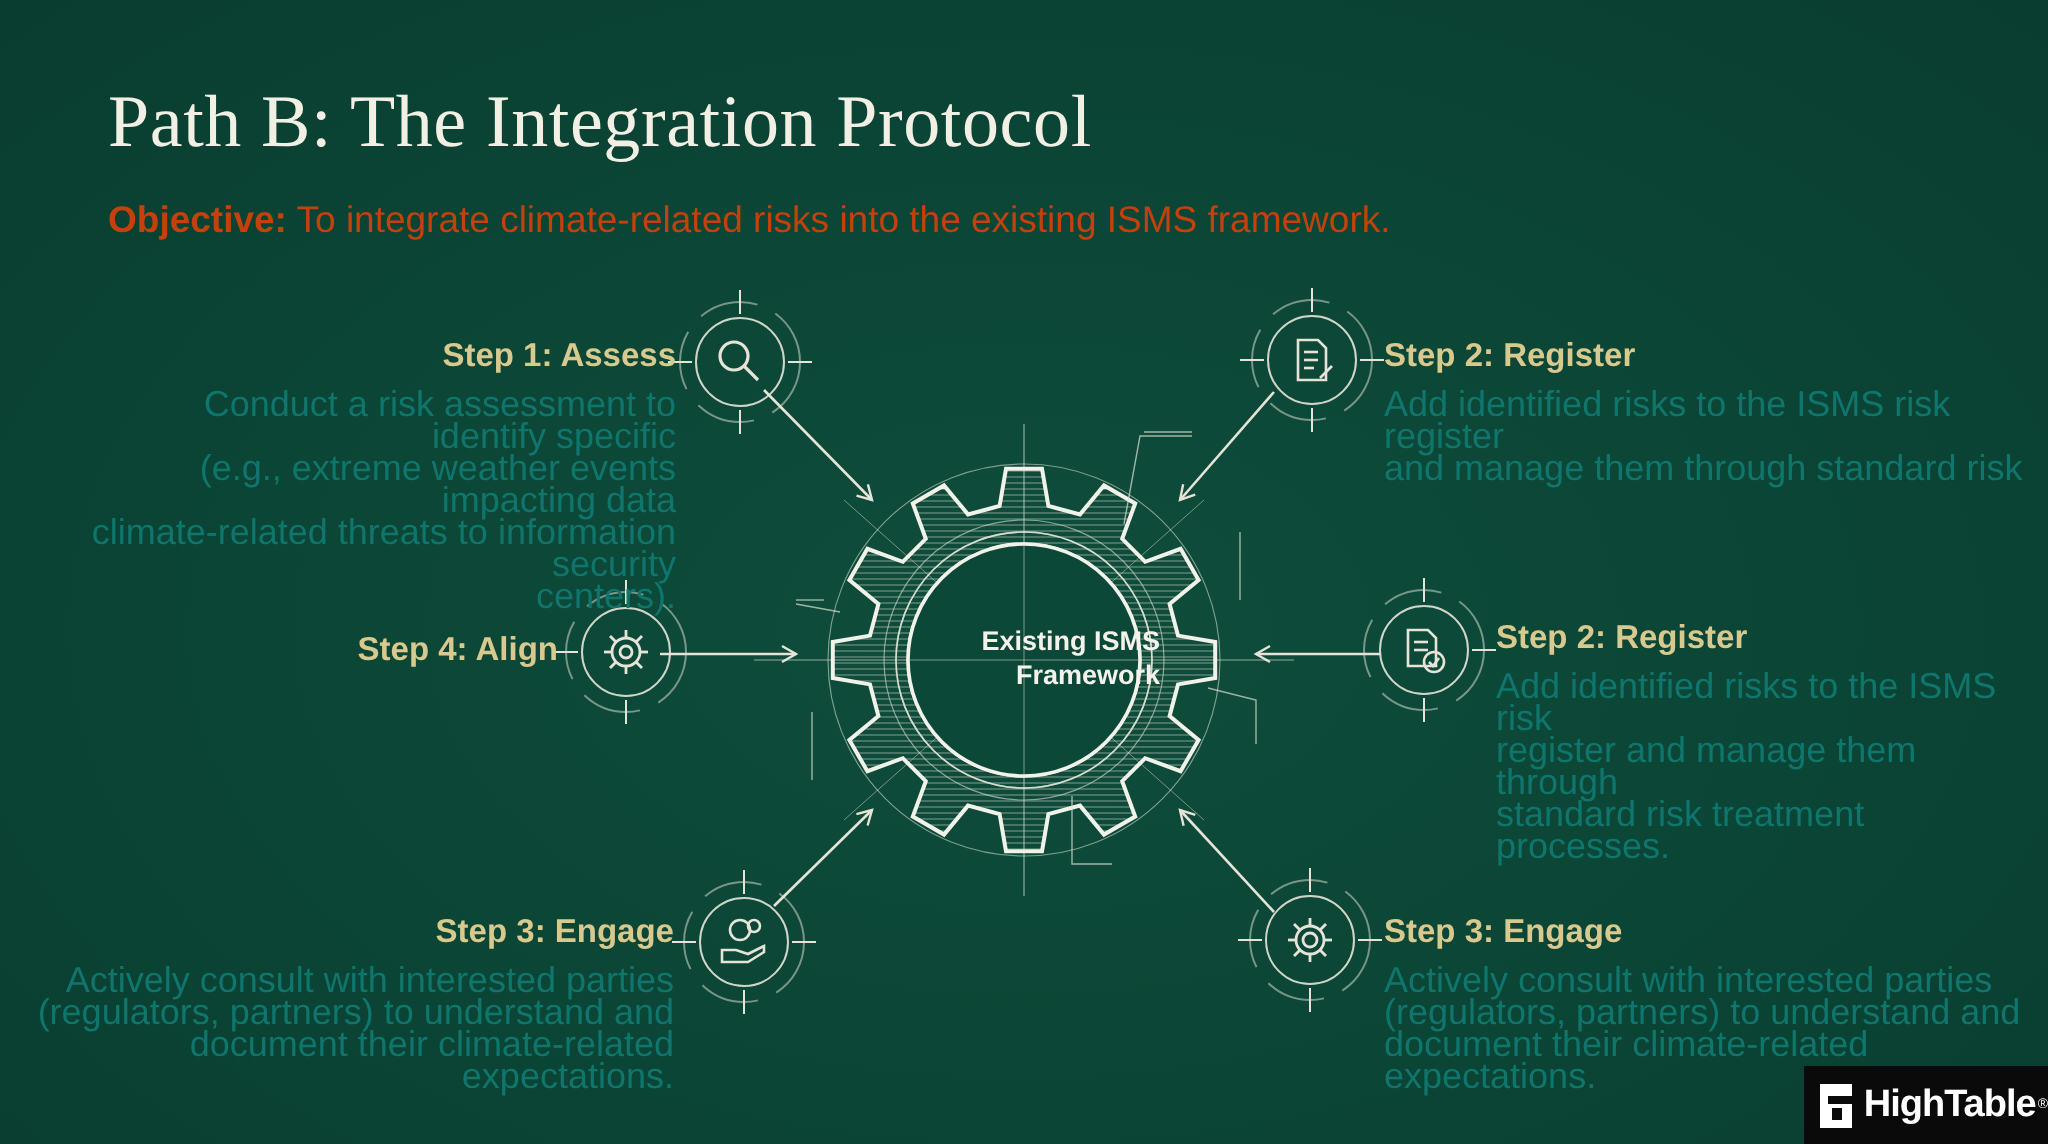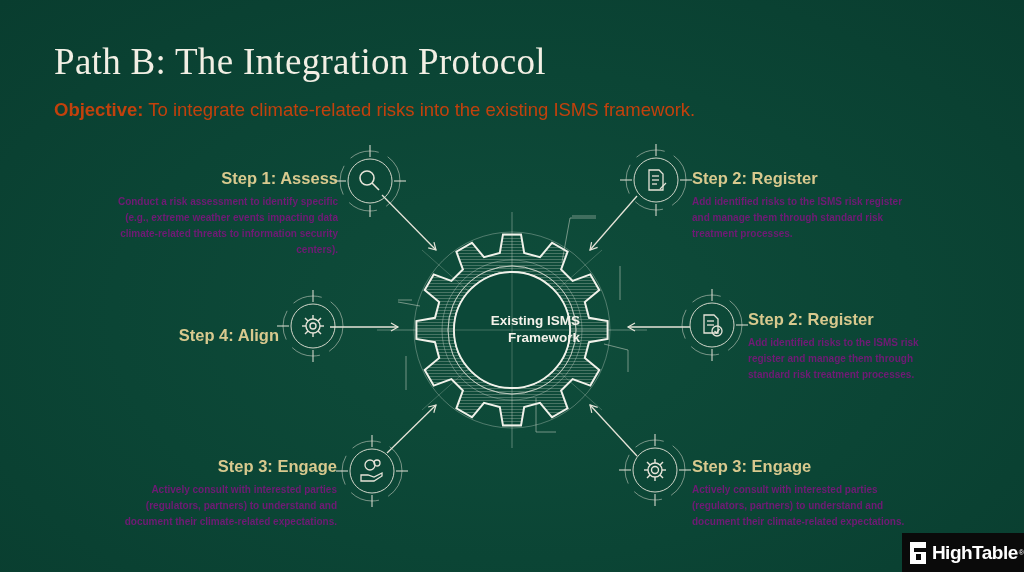--- a/index.html
+++ b/index.html
@@ -13,21 +13,21 @@
     position:absolute; left:54px; top:40px;
     font-family:"Liberation Serif", "DejaVu Serif", serif;
     font-size:37px; color:#f2efe4; letter-spacing:0.3px; font-weight:normal;
   }
   .objective {
     position:absolute; left:54px; top:99px; font-size:18.5px; color:#c2410c;
   }
   .objective b { font-weight:bold; }
   .step { position:absolute; }
   .step .heading { font-size:16.5px; font-weight:bold; color:#d8c98e; margin-bottom:6px; }
-  .step .body { font-size:10px; line-height:16px; color:#701a75;font-weight:bold; }
+  .step .body { font-size:18px; line-height:16px; color:#0f766e; }
   .left { text-align:right; }
   .right { text-align:left; }
   svg.art { position:absolute; left:0; top:0; }
   .logo {
     position:absolute; left:902px; top:533px; width:122px; height:39px;
     background:#0a0a0a; display:flex; align-items:center; padding-left:8px; box-sizing:border-box;
   }
   .logo .mark { width:22px; height:22px; background:#fff; position:relative; margin-right:6px; }
   .logo .mark::before { content:""; position:absolute; left:4px; top:6px; width:14px; height:4px; background:#0a0a0a; }
   .logo .mark::after { content:""; position:absolute; left:6px; top:12px; width:5px; height:6px; background:#0a0a0a; }
@@ -224,25 +224,24 @@
     <div>climate-related threats to information security</div>
     <div>centers).</div>
   </div>
 </div>
 
 <div class="step right" style="left:692px; top:169px;">
   <div class="heading">Step 2: Register</div>
   <div class="body">
     <div>Add identified risks to the ISMS risk register</div>
     <div>and manage them through standard risk</div>
-    <div>treatment processes.</div>
-  </div>
-</div>
-
-<div class="step left" style="right:745px; top:326px;">
+  </div>
+</div>
+
+<div class="step left" style="right:745px; top:316px;">
   <div class="heading">Step 4: Align</div>
 </div>
 
 <div class="step right" style="left:748px; top:310px;">
   <div class="heading">Step 2: Register</div>
   <div class="body">
     <div>Add identified risks to the ISMS risk</div>
     <div>register and manage them through</div>
     <div>standard risk treatment processes.</div>
   </div>

